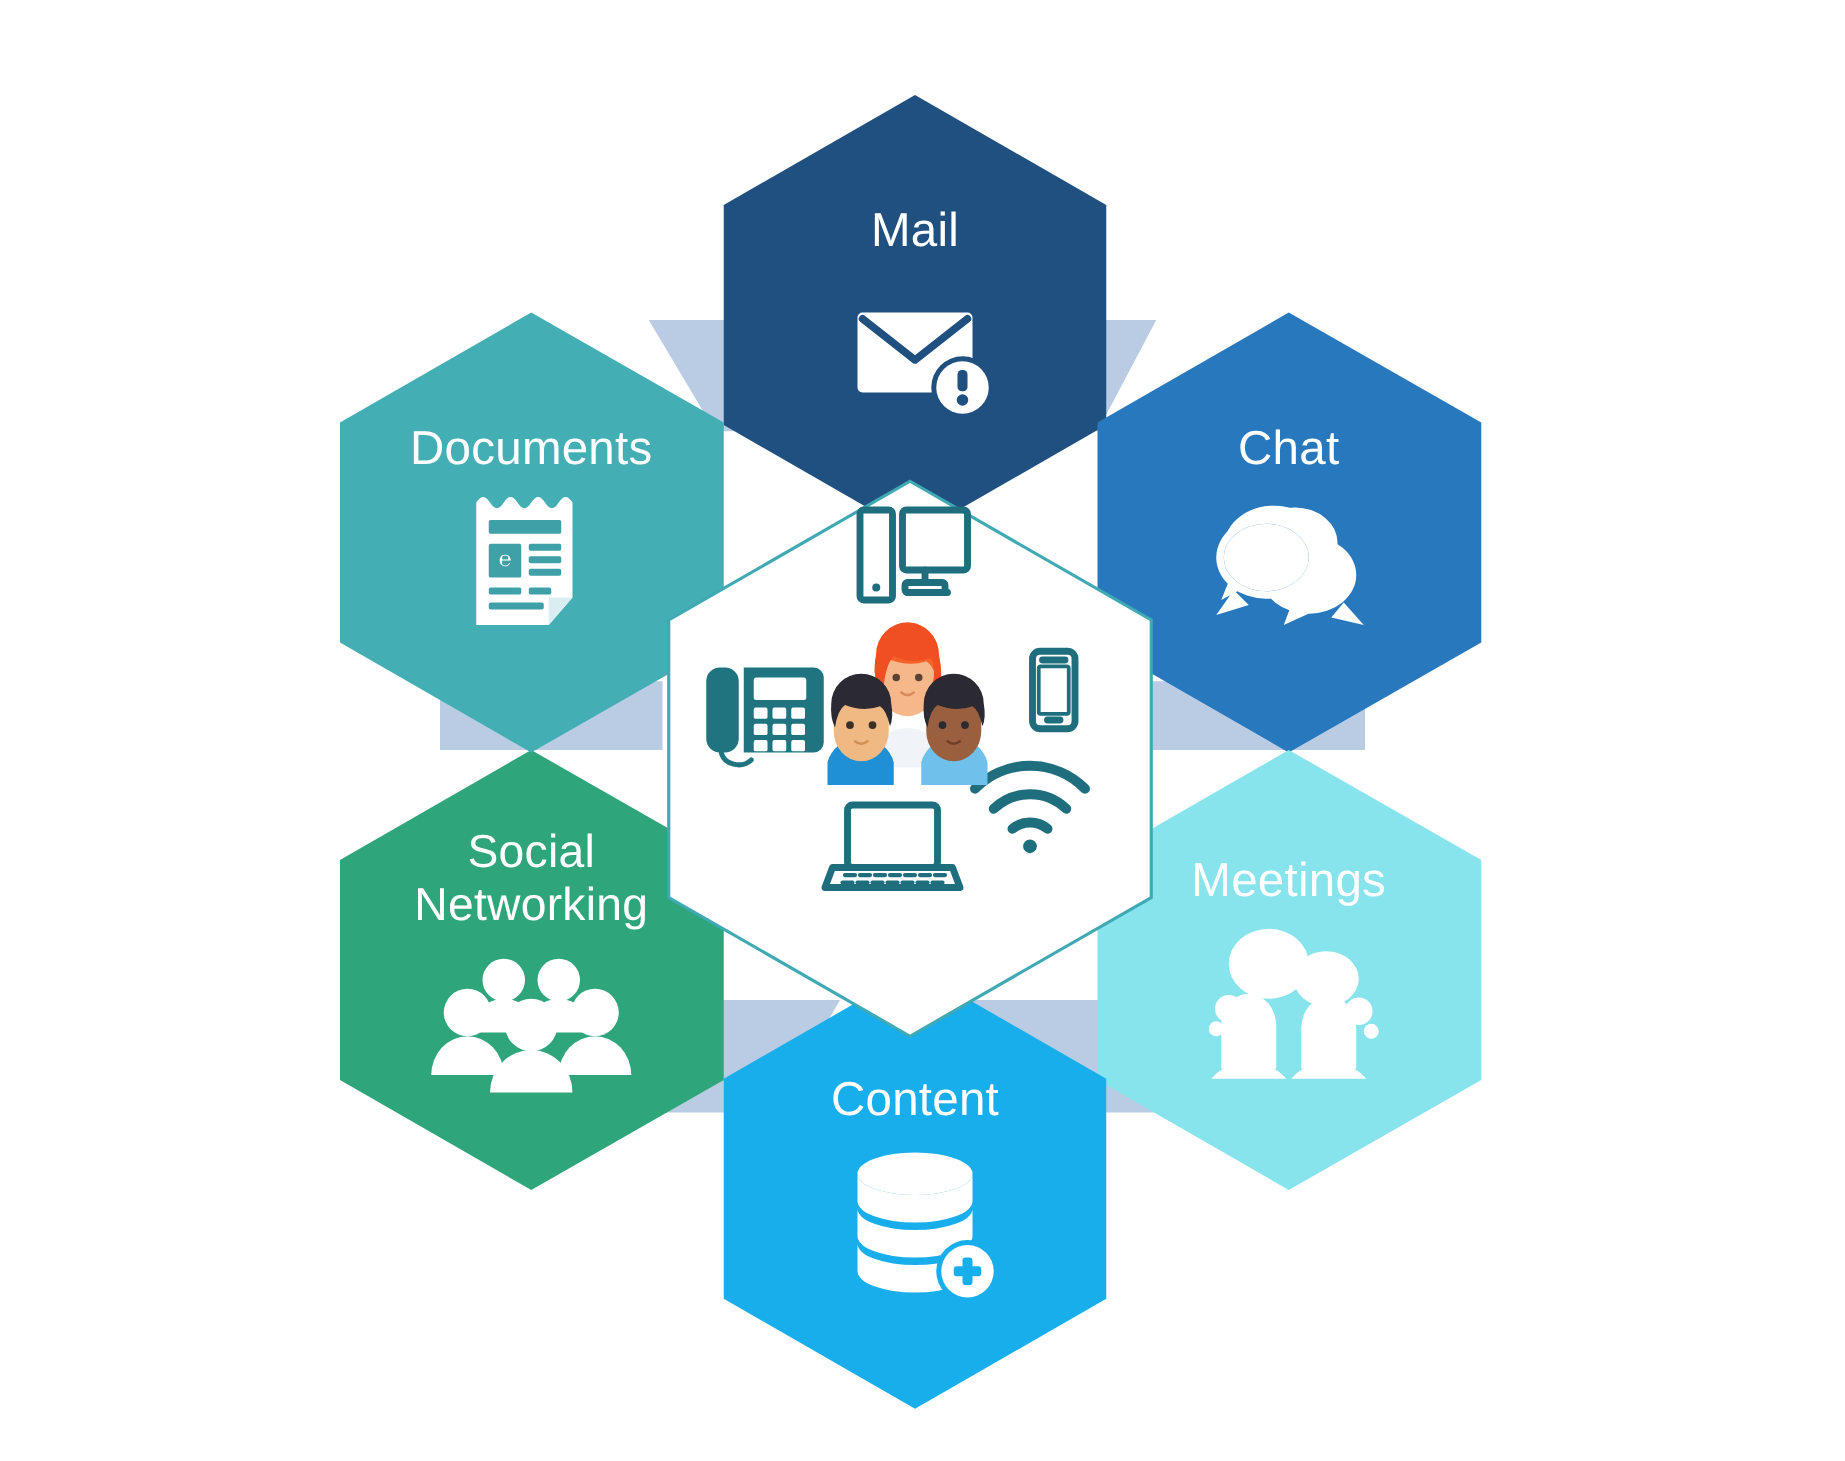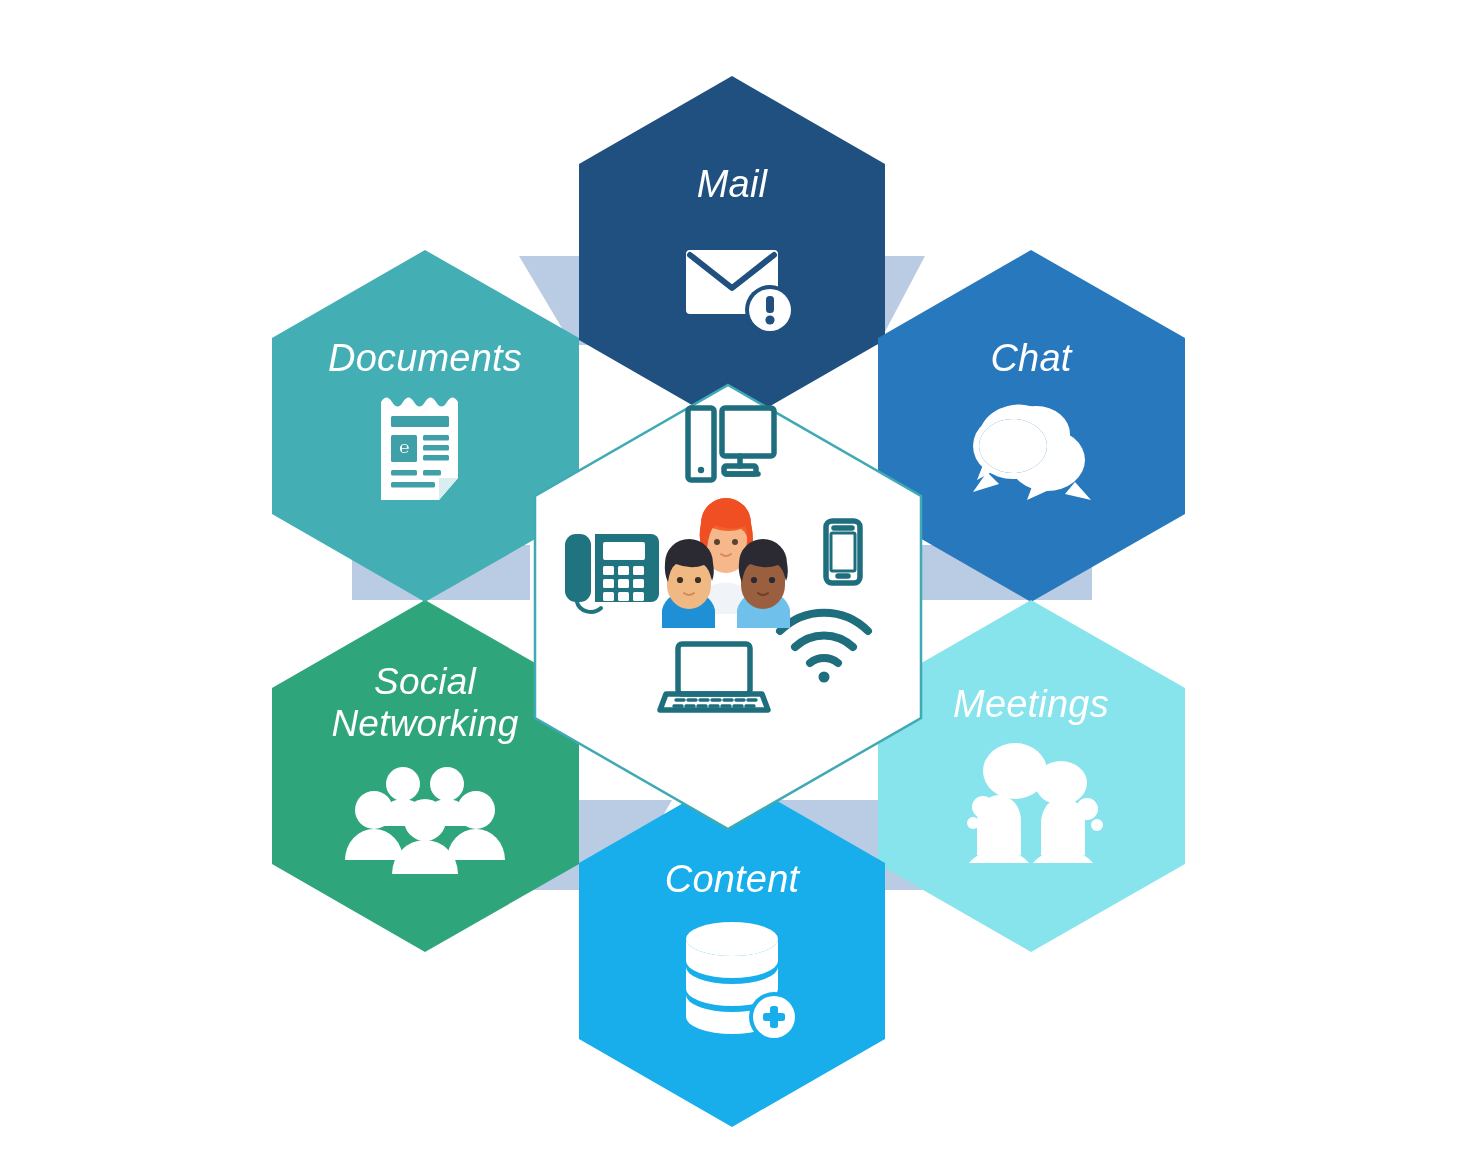--- a/index.html
+++ b/index.html
@@ -3,21 +3,21 @@
 <meta charset="utf-8">
 <title>Unified Communications Hexagon Diagram</title>
 <style>
   html,body{margin:0;padding:0;background:#ffffff;}
   body{
     width:1476px;height:1169px;
     font-family:"Liberation Sans", sans-serif;
     overflow:hidden;
     position:relative;
   }
-  #stage{position:absolute;left:0;top:0;width:1476px;height:1169px;font-style:italic;}
+  #stage{position:absolute;left:0;top:0;width:1476px;height:1169px;}
   #stage svg{display:block;width:1476px;height:1169px;}
 
   .hex-label{
     fill:#ffffff;
     font-family:"Liberation Sans", sans-serif;
     font-size:38px;
     text-anchor:middle;
     dominant-baseline:middle;
     letter-spacing:0.2px;
   }

